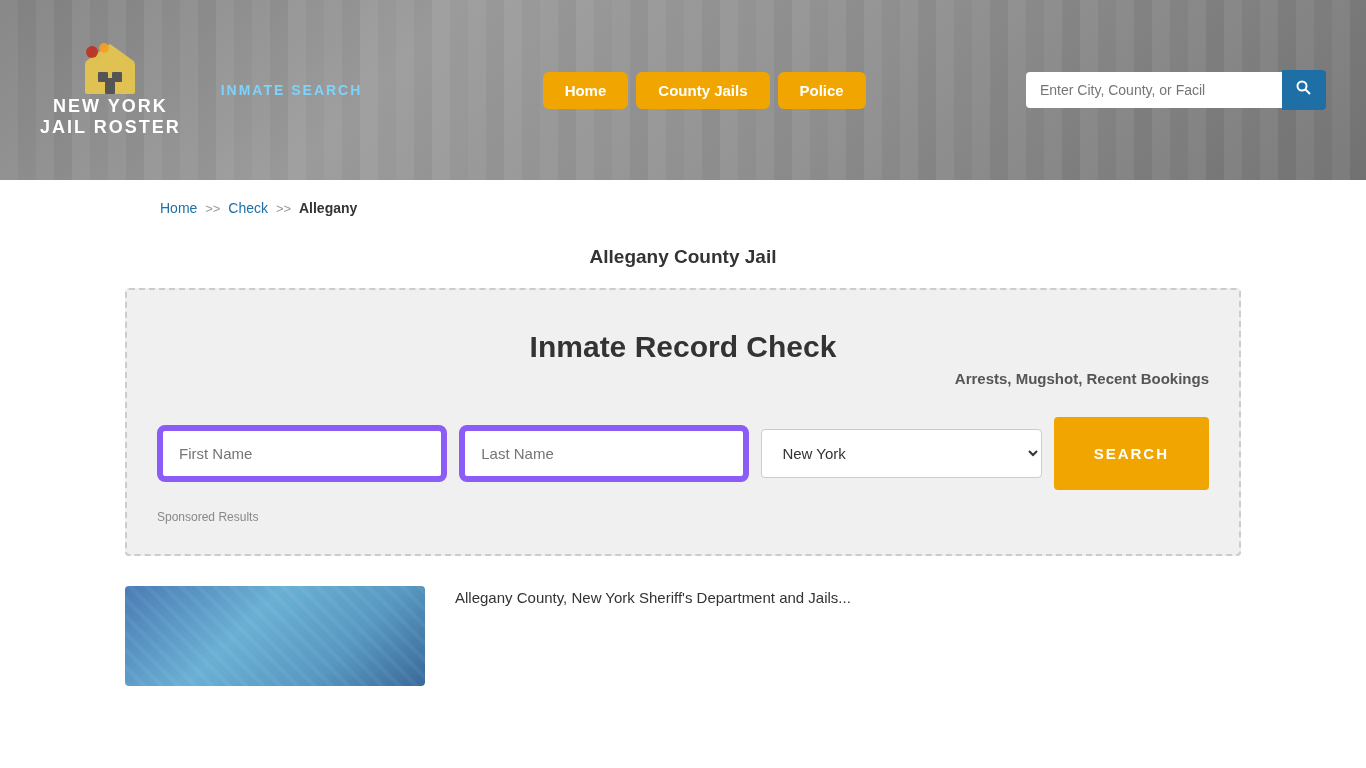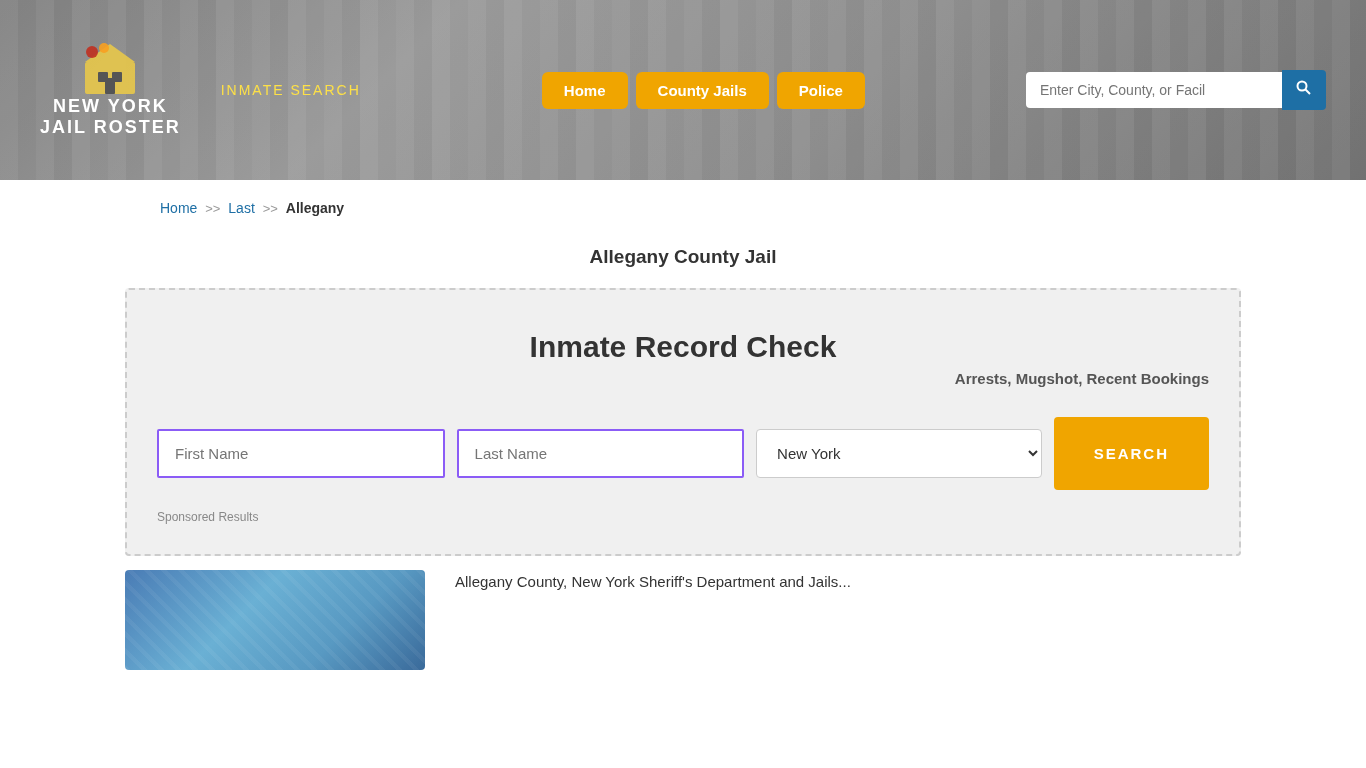--- a/index.html
+++ b/index.html
@@ -62,23 +62,23 @@
     }
     .logo-text-jr {
       color: #fff;
       font-size: 18px;
       font-weight: bold;
       letter-spacing: 2px;
       text-transform: uppercase;
       text-align: center;
     }
     .inmate-search-label {
-      color: #fde047;
+      color: #7dd3fc;
       font-size: 14px;
-      font-weight: normal;
+      font-weight: bold;
       letter-spacing: 2px;
       text-transform: uppercase;
       margin-right: 20px;
     }
     .nav-area {
       display: flex;
       align-items: center;
       gap: 8px;
       flex: 1;
       justify-content: center;
@@ -135,21 +135,21 @@
       padding: 10px 0 20px;
     }
     .page-title-area h1 {
       font-size: 19px;
       font-weight: bold;
       color: #333;
     }
 
     
     .record-check-box {
-      margin: 0 125px 14px;
+      margin: 0 125px 30px;
       background: #f0f0f0;
       border: 2px dashed #ccc;
       border-radius: 4px;
       padding: 40px 30px 30px;
     }
     .record-check-box h2 {
       text-align: center;
       font-size: 30px;
       font-weight: bold;
       color: #333;
@@ -165,22 +165,22 @@
     .search-form-row {
       display: flex;
       gap: 12px;
       align-items: center;
       margin-bottom: 20px;
     }
     .search-form-row input[type="text"] {
       flex: 1;
       padding: 14px 16px;
       font-size: 15px;
-      border: 2px solid #8b5cf6;
-      border-radius: 2px;
+      border: 6px solid #8b5cf6;
+      border-radius: 8px;
       background: #fff;
       color: #999;
     }
     .search-form-row select {
       flex: 1;
       padding: 14px 16px;
       font-size: 15px;
       border: 1px solid #ccc;
       border-radius: 4px;
       background: #fff;
@@ -275,21 +275,21 @@
           <line x1="9.5" y1="9.5" x2="14" y2="14" stroke="white" stroke-width="2"></line>
         </svg>
       </button>
     </div>
   </div>
 </div>
 
 <div class="breadcrumb-area">
   <a href="#">Home</a>
   <span class="breadcrumb-sep">&gt;&gt;</span>
-  <a href="#">Last</a>
+  <a href="#">Check</a>
   <span class="breadcrumb-sep">&gt;&gt;</span>
   <span class="breadcrumb-current">Allegany</span>
 </div>
 
 <div class="page-title-area">
   <h1>Allegany County Jail</h1>
 </div>
 
 <div class="record-check-box">
   <h2>Inmate Record Check</h2>

